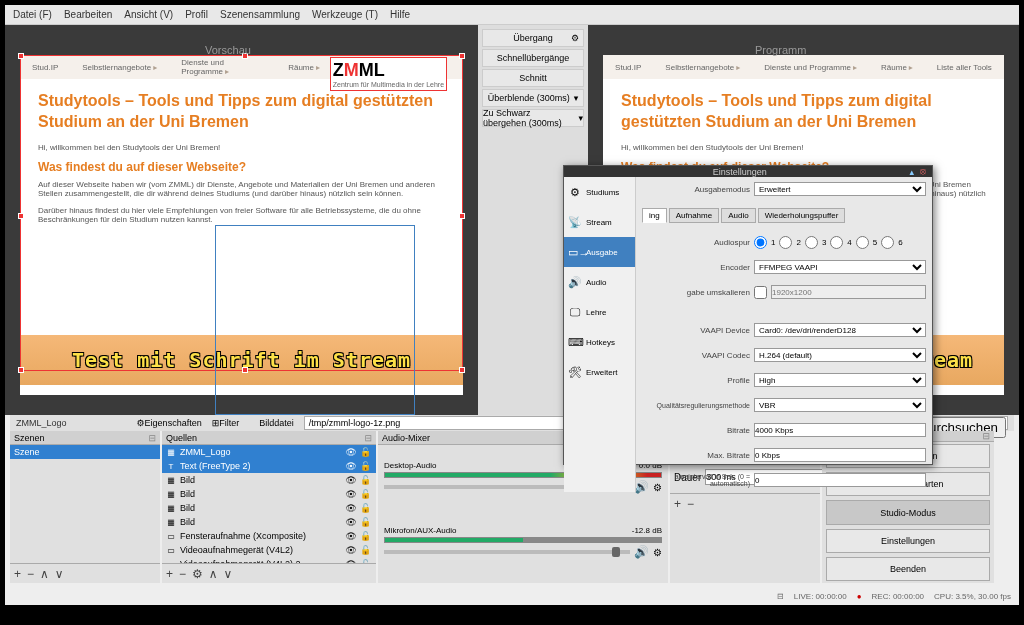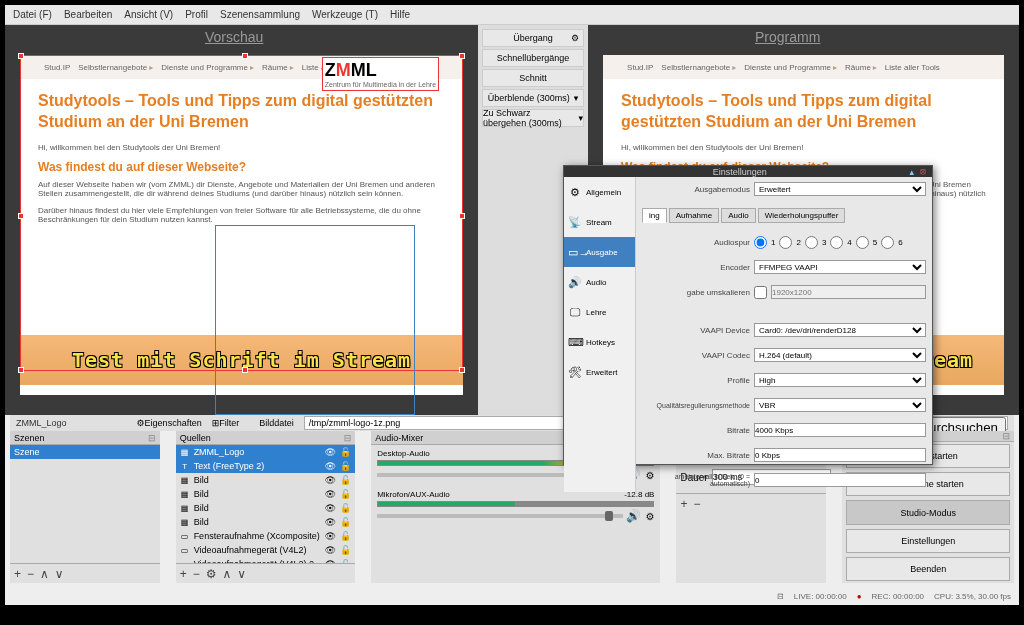--- a/index.html
+++ b/index.html
@@ -1,63 +1,63 @@
 <!DOCTYPE html>
 <html><head>
 <meta charset="utf-8">
 <style>
 * { box-sizing: border-box; margin: 0; padding: 0; }
 body { font-family: sans-serif; font-size: 10px; background: #000; width: 1024px; height: 625px; overflow: hidden; }
 .window { background: #eee; width: 1014px; height: 600px; margin: 5px; position: relative; }
 .menubar { background: #e8e8e8; height: 20px; display: flex; align-items: center; padding: 0 8px; gap: 12px; border-bottom: 1px solid #ccc; }
 .menubar span { color: #333; cursor: pointer; }
 .preview-area { height: 390px; display: flex; background: #3a3a3a; position: relative; }
-.panel-label { position: absolute; top: 4px; color: #999; font-size: 14px; z-index: 5; text-decoration: underline; }
+.panel-label { position: absolute; top: 19px; color: #999; font-size: 11px; z-index: 5; }
 .label-left { left: 200px; }
 .label-right { left: 750px; }
 .preview-panel { flex: 1; background: #3a3a3a; padding: 30px 15px 15px; position: relative; }
 .web-content { background: #fff; width: 100%; height: 340px; position: relative; overflow: hidden; }
-.nav-bar { background: #f5f0eb; height: 24px; display: flex; align-items: center; padding: 0 24px; gap: 8px; font-size: 8px; color: #555; }
+.nav-bar { background: #f5f0eb; height: 24px; display: flex; align-items: center; padding: 0 12px; gap: 24px; font-size: 8px; color: #555; }
 .nav-item { color: #666; }
 .nav-arrow { color: #b0a090; margin-left: 2px; }
-.logo-box { position: absolute; right: 24px; top: 2px; border: 1px solid #e33; padding: 2px; background: #fff; margin-left: 12px; }
+.logo-box { position: absolute; right: 16px; top: 2px; border: 1px solid #e33; padding: 2px; background: #fff; margin-left: 12px; }
 .logo-box .zl { font-size: 18px; font-weight: bold; color: #000; }
 .logo-box .zr { color: #e33; }
 .logo-sub { font-size: 7px; color: #666; }
 .content-body { padding: 12px 18px; }
 .content-body h1 { color: #e67e22; font-size: 16px; font-weight: bold; margin-bottom: 10px; line-height: 1.3; }
 .content-body p { font-size: 8px; color: #555; margin-bottom: 8px; }
 .content-body h2 { color: #e67e22; font-size: 12px; margin: 8px 0 6px; }
 .banner { position: absolute; bottom: 10px; left: 0; right: 0; height: 50px; background: linear-gradient(180deg, #f5b878, #e8a860); display: flex; align-items: center; justify-content: center; }
 .banner-text { font-family: monospace; font-size: 20px; font-weight: bold; color: #fde047; text-shadow: 1px 1px 0 #000, -1px -1px 0 #000, 1px -1px 0 #000, -1px 1px 0 #000; letter-spacing: 1px; }
 .selection-outline { position: absolute; border: 1px solid #e33; pointer-events: none; }
 .sel-outer { top: 30px; left: 15px; right: 15px; height: 316px; }
 .sel-blue { position: absolute; border: 1px solid #4080c0; top: 200px; left: 210px; width: 200px; height: 190px; pointer-events: none; }
 .handle { position: absolute; width: 6px; height: 6px; background: #e33; border: 1px solid #fff; }
 .center-controls { width: 110px; background: #ddd; padding: 4px; }
 .ctrl-row { height: 18px; display: flex; align-items: center; justify-content: center; background: #e8e8e8; margin-bottom: 2px; font-size: 9px; position: relative; border: 1px solid #ccc; }
 .gear { position: absolute; right: 4px; }
 .filename-bar { position: absolute; top: 410px; left: 5px; right: 5px; height: 16px; background: #e0e0e0; display: flex; align-items: center; padding: 0 6px; gap: 10px; font-size: 9px; }
 .filename-bar .lbl { color: #333; }
-.bottom-panels { position: absolute; top: 426px; left: 5px; right: 5px; bottom: 22px; display: flex; gap: 16px; }
+.bottom-panels { position: absolute; top: 426px; left: 5px; right: 5px; bottom: 22px; display: flex; gap: 2px; }
 .bp { background: #e0e0e0; display: flex; flex-direction: column; }
 .bp-header { height: 14px; background: #d0d0d0; display: flex; align-items: center; padding: 0 4px; font-size: 9px; border-bottom: 1px solid #aaa; }
 .bp-header .grip { margin-left: auto; color: #888; }
 .scenes { width: 150px; }
-.sources { width: 180px; }
+.sources { width: 214px; }
 .mixer { width: 290px; }
 .transitions { width: 150px; }
 .controls { width: 172px; }
 .list { flex: 1; overflow: hidden; }
 .list-item { height: 14px; display: flex; align-items: center; padding: 0 4px; font-size: 9px; gap: 4px; }
 .list-item.selected { background: #3080d0; color: #fff; }
 .icon { width: 10px; height: 10px; display: inline-flex; align-items: center; justify-content: center; font-size: 8px; }
 .eye { margin-left: auto; }
 .bp-footer { height: 20px; display: flex; align-items: center; padding: 0 4px; gap: 6px; border-top: 1px solid #aaa; font-size: 12px; color: #444; }
-.mixer-ch { margin: 4px 6px; }
+.mixer-ch { margin: 16px 6px; }
 .mixer-label { display: flex; justify-content: space-between; font-size: 8px; margin-bottom: 2px; }
 .meter { height: 6px; background: linear-gradient(90deg, #2a6 0%, #2a6 60%, #ca2 70%, #ca2 85%, #c22 95%); border: 1px solid #888; margin-bottom: 2px; }
 .slider-row { display: flex; align-items: center; gap: 4px; }
 .slider { flex: 1; height: 4px; background: #bbb; position: relative; }
 .slider-thumb { position: absolute; right: 10px; top: -3px; width: 8px; height: 10px; background: #666; border-radius: 2px; }
 .speaker { font-size: 12px; }
 .trans-body { padding: 4px; }
 .trans-row { display: flex; gap: 4px; margin-bottom: 4px; align-items: center; }
 .trans-row select, .trans-row input { flex: 1; height: 16px; font-size: 9px; border: 1px solid #999; background: #fff; }
 .ctrl-btn { height: 34px; background: #e8e8e8; border: 1px solid #aaa; margin: 2px 4px; display: flex; align-items: center; justify-content: center; font-size: 9px; cursor: pointer; }
@@ -362,21 +362,21 @@
   <div class="dialog">
     <div class="dlg-title">
       <span class="tl">Einstellungen</span>
       <span style="margin-right:6px;color:#8cf">▴</span>
       <span class="dlg-close">⦻</span>
     </div>
     <div class="dlg-body">
       <div class="dlg-sidebar">
         <div class="sb-item">
             <span class="sb-ico">⚙</span>
-            <span>Allgemein</span>
+            <span>Studiums</span>
           </div>
         <div class="sb-item">
             <span class="sb-ico">📡</span>
             <span>Stream</span>
           </div>
         <div class="sb-item active">
             <span class="sb-ico">▭→</span>
             <span>Ausgabe</span>
           </div>
         <div class="sb-item">

